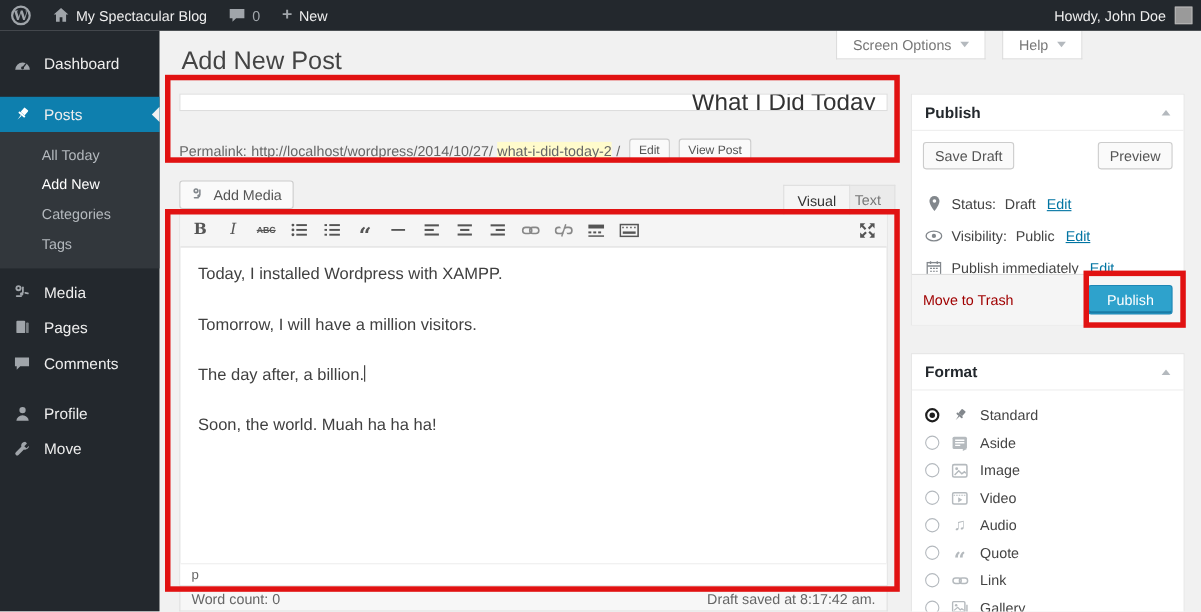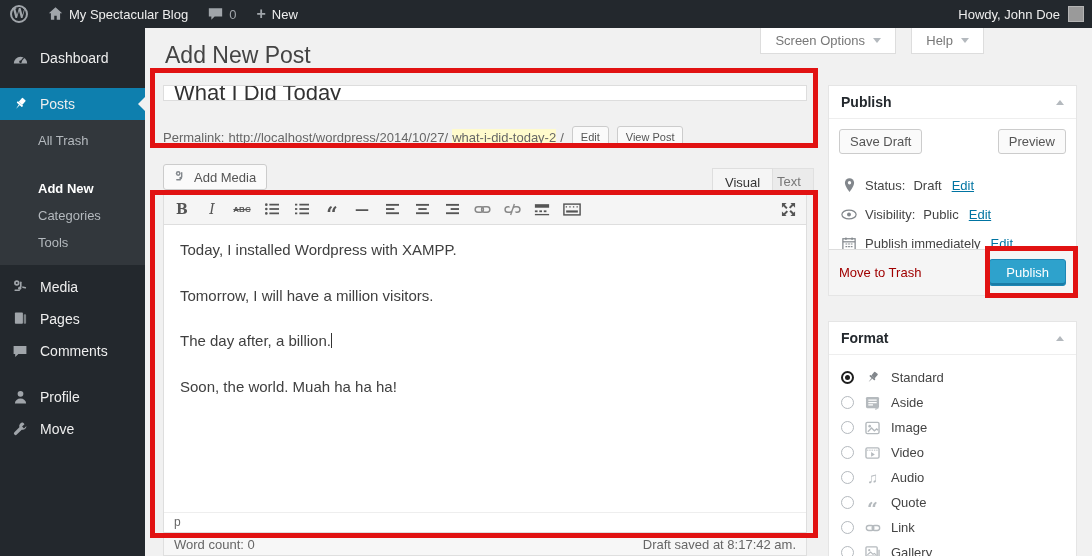--- a/index.html
+++ b/index.html
@@ -50,21 +50,21 @@
     position:absolute; right:0; top:50%; margin-top:-7px;
     width:0; height:0;
     border-top:7px solid transparent; border-bottom:7px solid transparent;
     border-right:7px solid #f1f1f1;
   }
   #submenu { background:#32373c; padding:7px 0 9px; }
   .submenu-item {
     display:block; padding:6px 0 6px 38px; font-size:13px;
     color:#b4b9be; cursor:pointer;
   }
-  .submenu-item.current { color:#fff; font-weight:bold;margin-top:21px; }
+  .submenu-item.current { color:#fff; font-weight:normal; }
   .mt6 { margin-top:6px; }
   .mt12 { margin-top:14px; }
 
   
   .screen-tab {
     position:absolute; top:28px; height:26px;
     background:#fff; border:1px solid #ddd; border-top:none;
     color:#777; font-size:13px; display:flex; align-items:center; gap:8px;
     padding:0 14px; cursor:pointer;
   }
@@ -76,21 +76,21 @@
   
   #page-title {
     position:absolute; left:165px; top:42px;
     font-size:23px; font-weight:400; color:#444;
   }
 
   
   #title-input {
     position:absolute; left:163px; top:85px; width:644px; height:16px;
     border:1px solid #ddd; background:#fff; padding:2px 10px;
-    font-family:"Liberation Sans", sans-serif; font-size:22px; color:#333; outline:none;
+    font-family:"Liberation Sans", sans-serif; font-size:22px; color:#333; outline:none;text-align:right;
   }
   #permalink-row {
     position:absolute; left:163px; top:125px; width:660px; height:24px;
     font-size:13px; color:#666; display:flex; align-items:center; gap:4px; white-space:nowrap;
   }
   #permalink-row .slug { background:#fffbcc; padding:1px 0; }
   .btn-small {
     font-family:"Liberation Sans", sans-serif;
     font-size:11px; color:#555; background:#fafafa;
     border:1px solid #ccc; border-radius:3px; padding:2px 8px;
@@ -269,24 +269,24 @@
             <rect x="5.5" y="9" width="9" height="2.4" rx="1"></rect>
             <path d="M9.3 11.4 h1.4 L10 18 z"></path>
           </g>
         </svg>
     </span>
     <span>Posts</span>
     <span class="mi-arrow"></span>
   </div>
 
   <div id="submenu">
-    <span class="submenu-item">All Trash</span>
+    <span class="submenu-item">All Today</span>
     <span class="submenu-item current">Add New</span>
     <span class="submenu-item">Categories</span>
-    <span class="submenu-item">Tools</span>
+    <span class="submenu-item">Tags</span>
   </div>
 
   <div class="menu-item mt6">
     <span class="mi-icon">
       <svg width="16" height="16" viewBox="0 0 20 20" fill="currentColor">
           <circle cx="6" cy="5" r="3.4"></circle>
           <circle cx="6" cy="5" r="1.3" fill="#23282d"></circle>
           <rect x="10" y="3" width="2" height="8" rx="1"></rect>
           <circle cx="9.6" cy="11.5" r="2"></circle>
           <rect x="3" y="13" width="7" height="2" rx="1"></rect>

